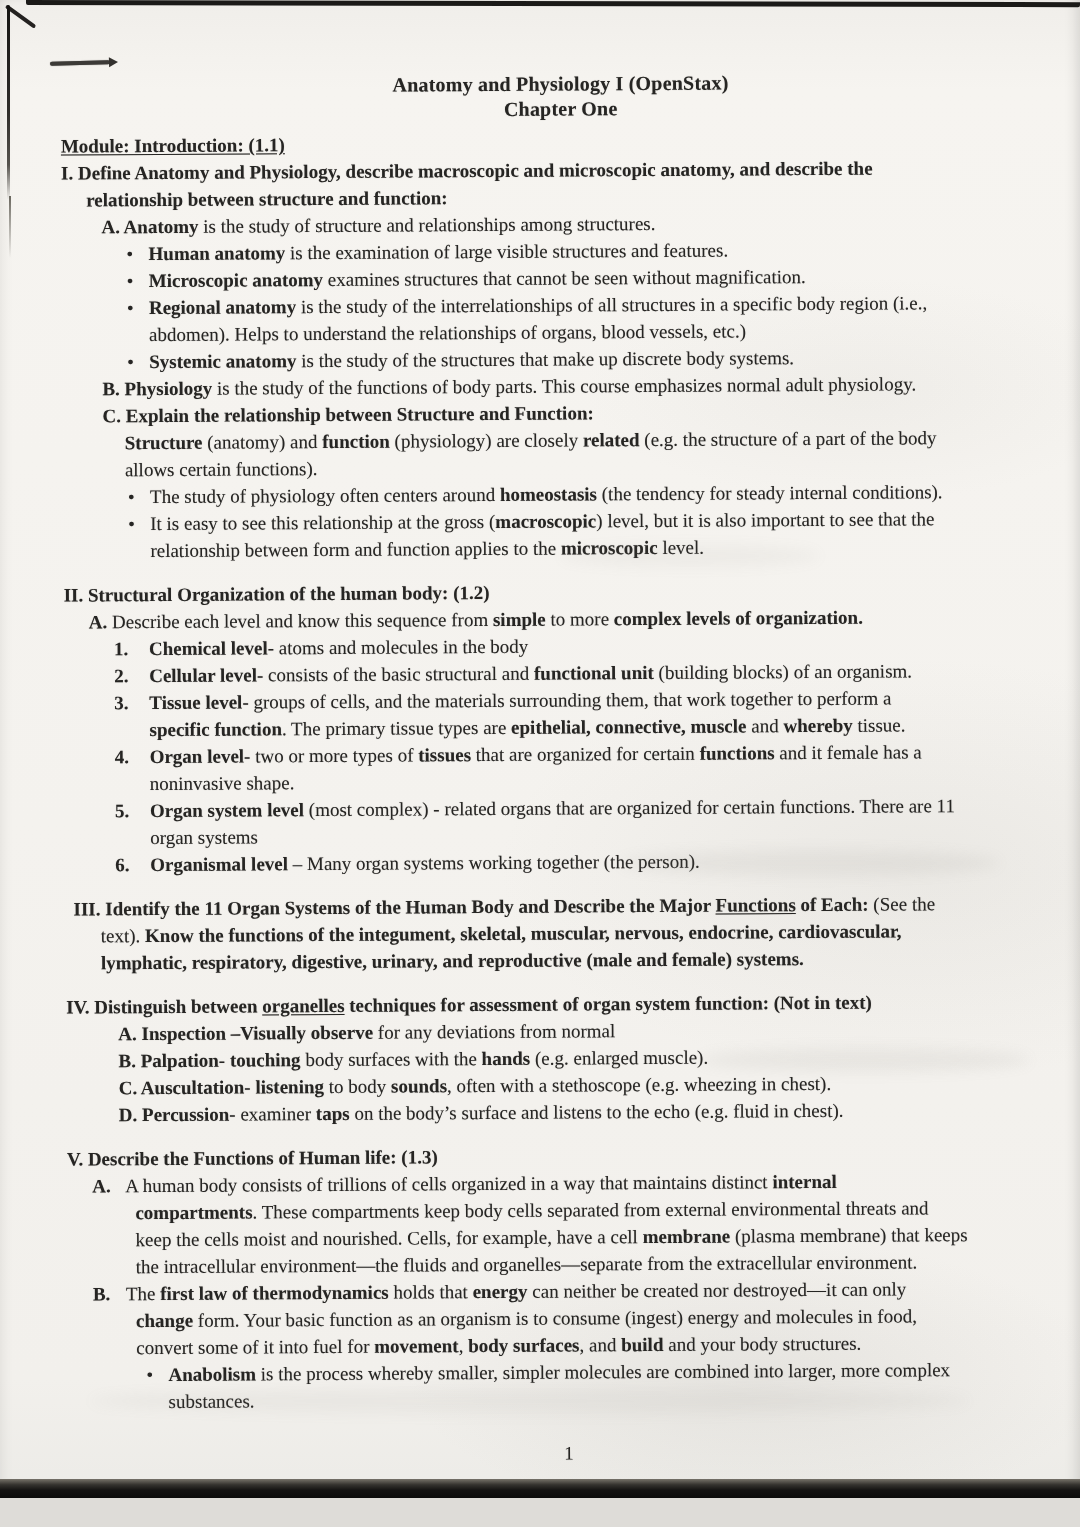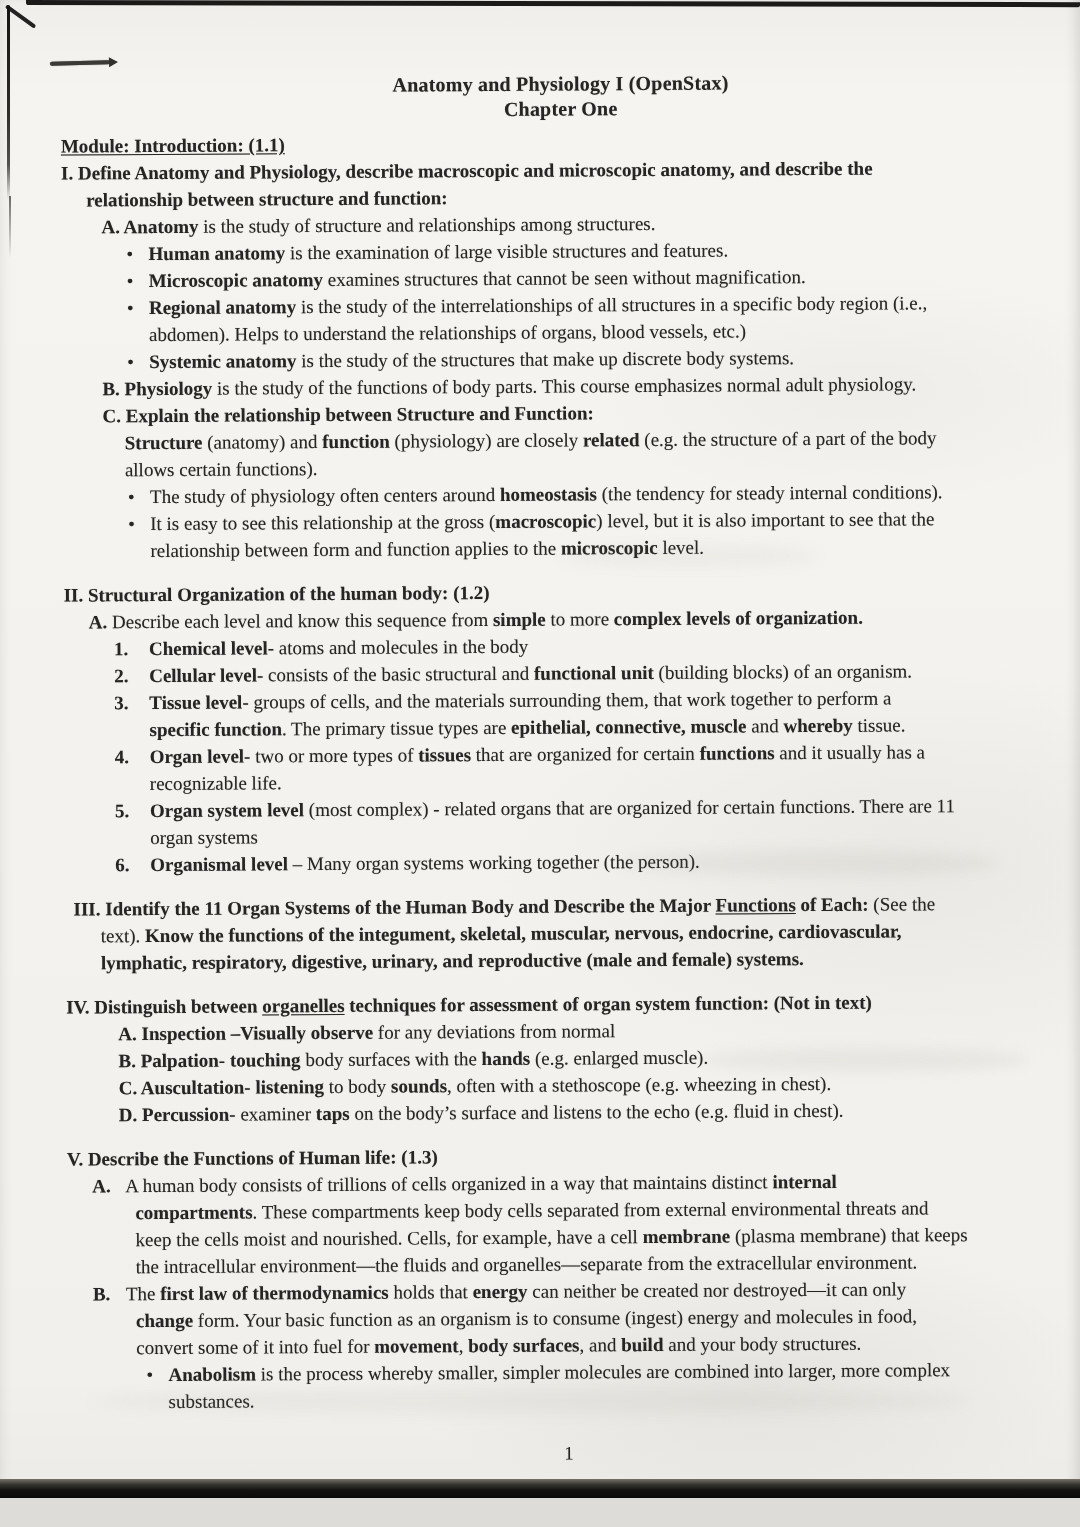--- a/index.html
+++ b/index.html
@@ -102,22 +102,22 @@
         <div class="line" style="margin-left: 62px;"><span>allows certain functions).</span></div>
         <div class="line" style="margin-left: 65px;"><span class="marker" style="width: 22px;">•</span><span>The study of physiology often centers around </span><span class="b">homeostasis</span><span> (the tendency for steady internal conditions).</span></div>
         <div class="line" style="margin-left: 65px;"><span class="marker" style="width: 22px;">•</span><span>It is easy to see this relationship at the gross (</span><span class="b">macroscopic</span><span>) level, but it is also important to see that the</span></div>
         <div class="line" style="margin-left: 87px;"><span>relationship between form and function applies to the </span><span class="b">microscopic</span><span> level.</span></div>
         <div class="line gap" style="margin-left: 0px;"><span class="b">II. Structural Organization of the human body: (1.2)</span></div>
         <div class="line" style="margin-left: 25px;"><span class="b">A. </span><span>Describe each level and know this sequence from </span><span class="b">simple</span><span> to more </span><span class="b">complex levels of organization.</span></div>
         <div class="line" style="margin-left: 50px;"><span class="marker b" style="width: 35px;">1.</span><span class="b">Chemical level-</span><span> atoms and molecules in the body</span></div>
         <div class="line" style="margin-left: 50px;"><span class="marker b" style="width: 35px;">2.</span><span class="b">Cellular level-</span><span> consists of the basic structural and </span><span class="b">functional unit</span><span> (building blocks) of an organism.</span></div>
         <div class="line" style="margin-left: 50px;"><span class="marker b" style="width: 35px;">3.</span><span class="b">Tissue level-</span><span> groups of cells, and the materials surrounding them, that work together to perform a</span></div>
         <div class="line" style="margin-left: 85px;"><span class="b">specific function</span><span>. The primary tissue types are </span><span class="b">epithelial, connective, muscle</span><span> and </span><span class="b">whereby</span><span> tissue.</span></div>
-        <div class="line" style="margin-left: 50px;"><span class="marker b" style="width: 35px;">4.</span><span class="b">Organ level-</span><span> two or more types of </span><span class="b">tissues</span><span> that are organized for certain </span><span class="b">functions</span><span> and it usually has a</span></div>
-        <div class="line" style="margin-left: 85px;"><span>recognizable life.</span></div>
+        <div class="line" style="margin-left: 50px;"><span class="marker b" style="width: 35px;">4.</span><span class="b">Organ level-</span><span> two or more types of </span><span class="b">tissues</span><span> that are organized for certain </span><span class="b">functions</span><span> and it female has a</span></div>
+        <div class="line" style="margin-left: 85px;"><span>noninvasive shape.</span></div>
         <div class="line" style="margin-left: 50px;"><span class="marker b" style="width: 35px;">5.</span><span class="b">Organ system level</span><span> (most complex) - related organs that are organized for certain functions. There are 11</span></div>
         <div class="line" style="margin-left: 85px;"><span>organ systems</span></div>
         <div class="line" style="margin-left: 50px;"><span class="marker b" style="width: 35px;">6.</span><span class="b">Organismal level</span><span> – Many organ systems working together (the person).</span></div>
         <div class="line gap" style="margin-left: 8px;"><span class="b">III. Identify the 11 Organ Systems of the Human Body and Describe the Major </span><span class="b u">Functions</span><span class="b"> of Each:</span><span> (See the</span></div>
         <div class="line" style="margin-left: 35px;"><span>text). </span><span class="b">Know the functions of the integument, skeletal, muscular, nervous, endocrine, cardiovascular,</span></div>
         <div class="line" style="margin-left: 35px;"><span class="b">lymphatic, respiratory, digestive, urinary, and reproductive (male and female) systems.</span></div>
         <div class="line gap" style="margin-left: 0px;"><span class="b">IV. Distinguish between </span><span class="b u">organelles</span><span class="b"> techniques for assessment of organ system function: (Not in text)</span></div>
         <div class="line" style="margin-left: 52px;"><span class="b">A. Inspection –Visually observe</span><span> for any deviations from normal</span></div>
         <div class="line" style="margin-left: 52px;"><span class="b">B. Palpation- touching</span><span> body surfaces with the </span><span class="b">hands</span><span> (e.g. enlarged muscle).</span></div>
         <div class="line" style="margin-left: 52px;"><span class="b">C. Auscultation- listening</span><span> to body </span><span class="b">sounds</span><span>, often with a stethoscope (e.g. wheezing in chest).</span></div>

